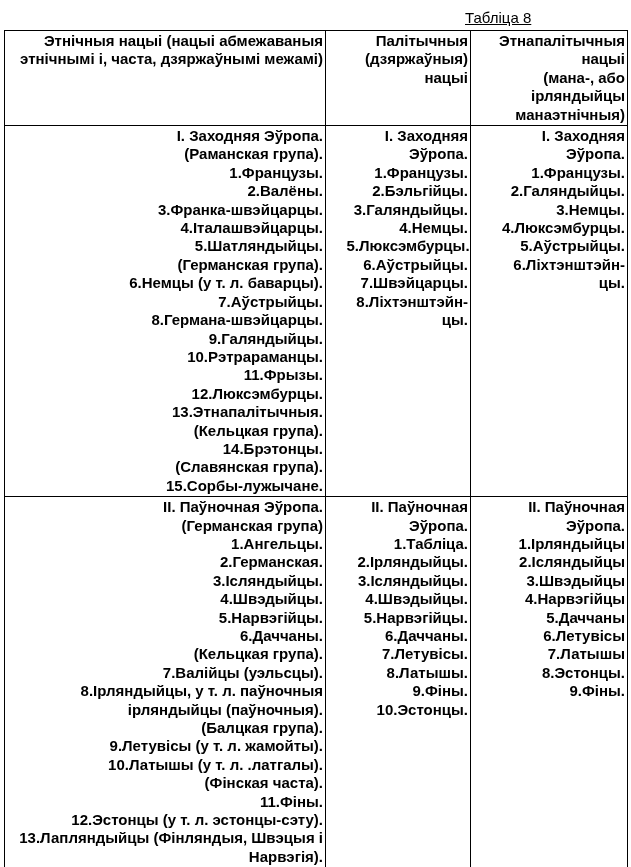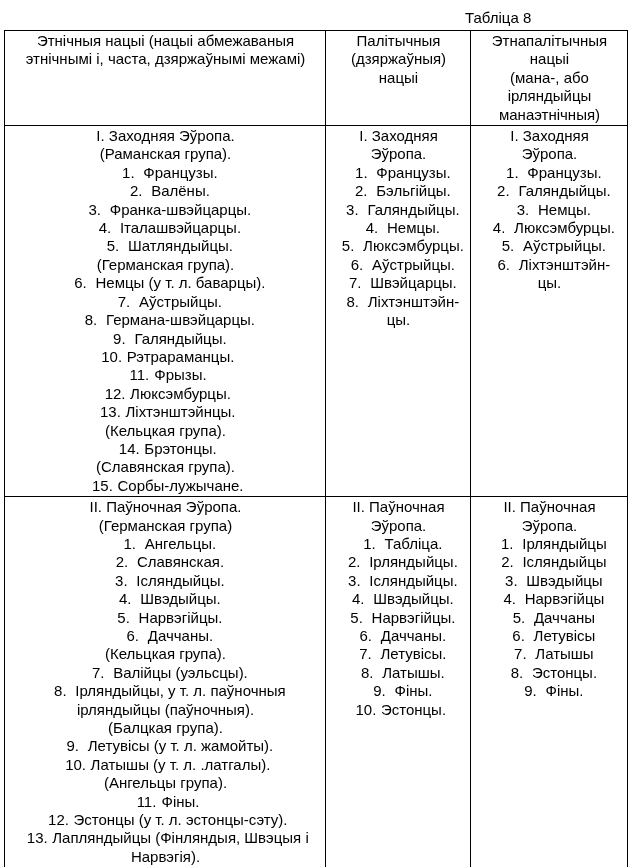--- a/index.html
+++ b/index.html
@@ -14,35 +14,36 @@
     height: 867px;
     background: #ffffff;
     overflow: hidden;
     box-sizing: border-box;
   }
   .table-title {
     font-size: 15px;
     line-height: 18px;
     margin: 9px 0 3px 465px;
     white-space: nowrap;
+    text-decoration: underline;
   }
   table.doc-table {
     border-collapse: collapse;
     table-layout: fixed;
     margin-left: 4px;
     width: 623px;
   }
   col.c1 { width: 321px; }
   col.c2 { width: 145px; }
   col.c3 { width: 157px; }
   th, td {
     border: 1px solid #000000;
     vertical-align: top;
-    text-align: center;
-    font-weight: normal;
+    text-align: right;
+    font-weight: bold;
     padding: 1px 2px 1px 3px;
     font-size: 15px;
     line-height: 18.4px;
     overflow: hidden;
   }
   .line { white-space: nowrap; }
   .num {
     display: inline-block;
     width: 30px;
   }
@@ -90,21 +91,21 @@
             <div class="line"><span class="num">4.</span><span>Італашвэйцарцы.</span></div>
             <div class="line"><span class="num">5.</span><span>Шатляндыйцы.</span></div>
             <div class="line">(Германская група).</div>
             <div class="line"><span class="num">6.</span><span>Немцы (у т. л. баварцы).</span></div>
             <div class="line"><span class="num">7.</span><span>Аўстрыйцы.</span></div>
             <div class="line"><span class="num">8.</span><span>Германа-швэйцарцы.</span></div>
             <div class="line"><span class="num">9.</span><span>Галяндыйцы.</span></div>
             <div class="line"><span class="num">10.</span><span>Рэтрараманцы.</span></div>
             <div class="line"><span class="num">11.</span><span>Фрызы.</span></div>
             <div class="line"><span class="num">12.</span><span>Люксэмбурцы.</span></div>
-            <div class="line"><span class="num">13.</span><span>Ліхтэнштэйнцы.</span></div>
+            <div class="line"><span class="num">13.</span><span>Этнапалітычныя.</span></div>
             <div class="line">(Кельцкая група).</div>
             <div class="line"><span class="num">14.</span><span>Брэтонцы.</span></div>
             <div class="line">(Славянская група).</div>
             <div class="line"><span class="num">15.</span><span>Сорбы-лужычане.</span></div>
           </td>
           <td>
             <div class="line">I. Заходняя</div>
             <div class="line">Эўропа.</div>
             <div class="line"><span class="num">1.</span><span>Французы.</span></div>
             <div class="line"><span class="num">2.</span><span>Бэльгійцы.</span></div>
@@ -126,33 +127,33 @@
             <div class="line"><span class="num">5.</span><span>Аўстрыйцы.</span></div>
             <div class="line"><span class="num">6.</span><span>Ліхтэнштэйн-</span></div>
             <div class="line">цы.</div>
           </td>
         </tr>
         <tr>
           <td>
             <div class="line">II. Паўночная Эўропа.</div>
             <div class="line">(Германская група)</div>
             <div class="line"><span class="num">1.</span><span>Ангельцы.</span></div>
-            <div class="line"><span class="num">2.</span><span>Славянская.</span></div>
+            <div class="line"><span class="num">2.</span><span>Германская.</span></div>
             <div class="line"><span class="num">3.</span><span>Ісляндыйцы.</span></div>
             <div class="line"><span class="num">4.</span><span>Швэдыйцы.</span></div>
             <div class="line"><span class="num">5.</span><span>Нарвэгійцы.</span></div>
             <div class="line"><span class="num">6.</span><span>Даччаны.</span></div>
             <div class="line">(Кельцкая група).</div>
             <div class="line"><span class="num">7.</span><span>Валійцы (уэльсцы).</span></div>
             <div class="line"><span class="num">8.</span><span>Ірляндыйцы, у т. л. паўночныя</span></div>
             <div class="line">ірляндыйцы (паўночныя).</div>
             <div class="line">(Балцкая група).</div>
             <div class="line"><span class="num">9.</span><span>Летувісы (у т. л. жамойты).</span></div>
             <div class="line"><span class="num">10.</span><span>Латышы (у т. л. .латгалы).</span></div>
-            <div class="line">(Ангельцы група).</div>
+            <div class="line">(Фінская часта).</div>
             <div class="line"><span class="num">11.</span><span>Фіны.</span></div>
             <div class="line"><span class="num">12.</span><span>Эстонцы (у т. л. эстонцы-сэту).</span></div>
             <div class="line"><span class="num">13.</span><span>Лапляндыйцы (Фінляндыя, Швэцыя і</span></div>
             <div class="line">Нарвэгія).</div>
           </td>
           <td>
             <div class="line">II. Паўночная</div>
             <div class="line">Эўропа.</div>
             <div class="line"><span class="num">1.</span><span>Табліца.</span></div>
             <div class="line"><span class="num">2.</span><span>Ірляндыйцы.</span></div>

